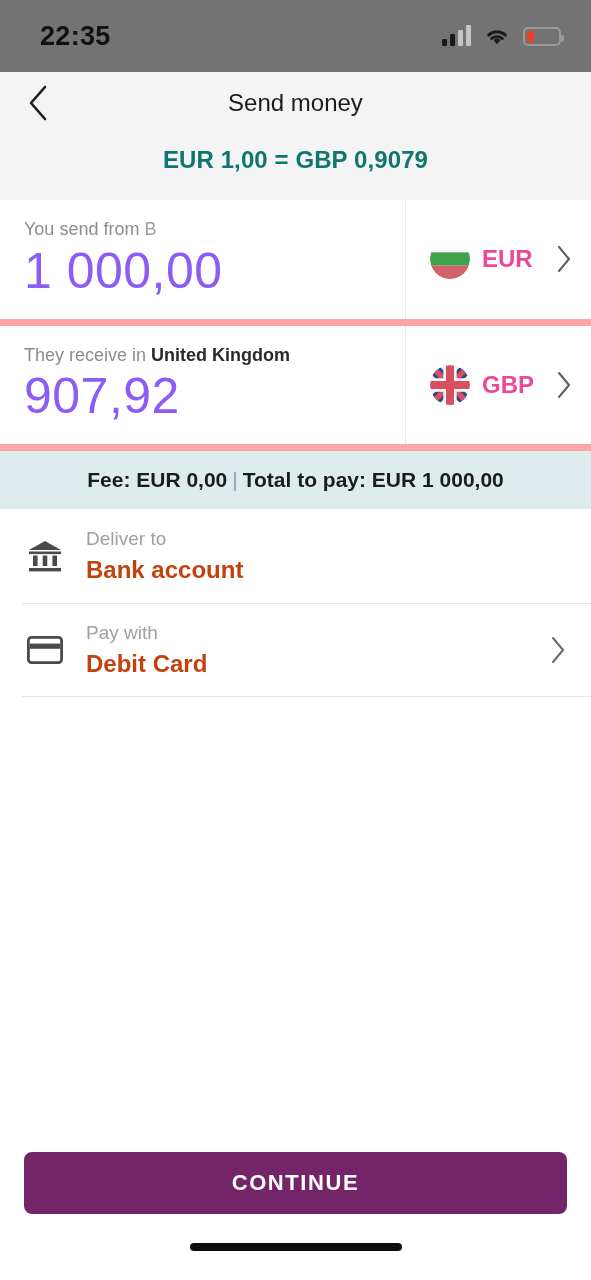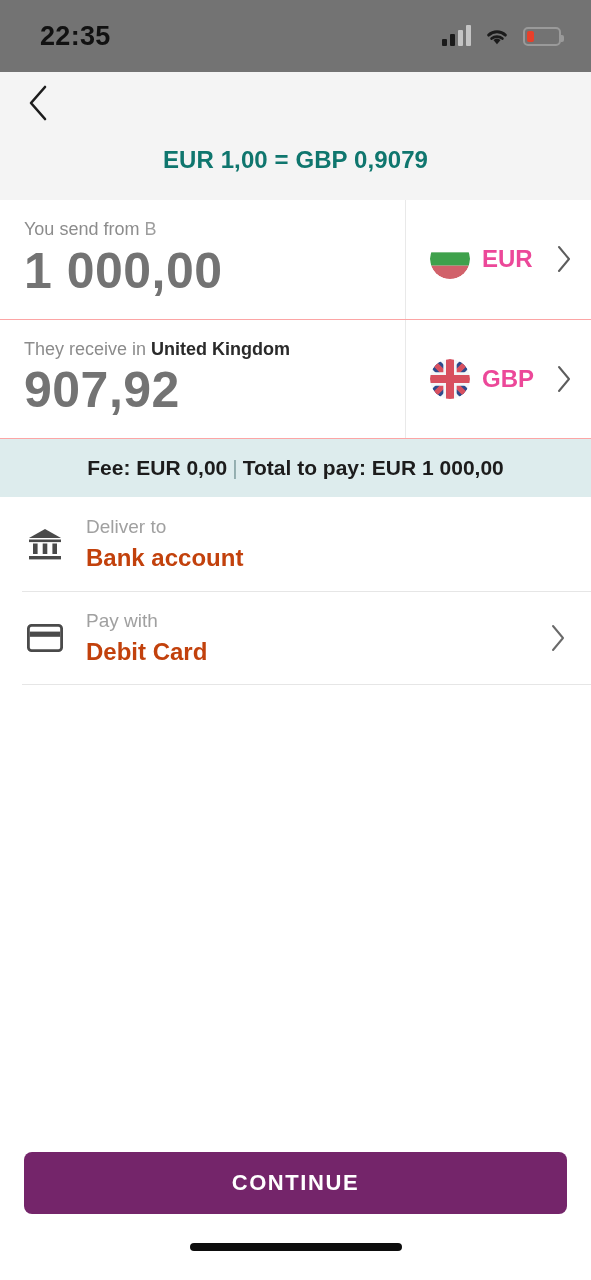--- a/index.html
+++ b/index.html
@@ -127,21 +127,21 @@
     font-weight: bold;
     color: #0f766e;
     margin-top: 12px;
     letter-spacing: 0.1px;
   }
 
   
   .amount-row {
     display: flex;
     background: #ffffff;
-    border-bottom: 1px solid #fca5a5;
+    border-bottom: 7px solid #fca5a5;
     flex: none;
   }
   .amount-left {
     flex: 1 1 auto;
     padding: 18px 16px 20px 24px;
     min-width: 0;
     box-sizing: border-box;
     border-right: 1px solid #e9e9e9;
     overflow: hidden;
   }
@@ -160,22 +160,22 @@
     display: inline-block;
     max-width: 85px;
     overflow: hidden;
     white-space: nowrap;
     vertical-align: bottom;
     color: #9e9e9e;
     font-weight: normal;
   }
   .amount-value {
     font-size: 50px;
-    color: #737373;
-    font-weight: 700;
+    color: #8b5cf6;
+    font-weight: 400;
     line-height: 1.12;
     margin-top: 2px;
     letter-spacing: 0.5px;
   }
   .amount-right {
     flex: 0 0 185px;
     display: flex;
     align-items: center;
     gap: 12px;
     padding: 0 18px 0 24px;
@@ -323,20 +323,21 @@
     </div>
   </div>
 
   <div class="header">
     <div class="nav">
       <div class="back-btn">
         <svg width="26" height="40" viewBox="0 0 26 40">
           <path d="M20 4 L6 20 L20 36" stroke="#1c1c1c" stroke-width="2.6" fill="none" stroke-linecap="round" stroke-linejoin="round"></path>
         </svg>
       </div>
+      <div class="nav-title">Send money</div>
     </div>
     <div class="rate">EUR 1,00 = GBP 0,9079</div>
   </div>
 
   <div class="amount-row">
     <div class="amount-left">
       <div class="amount-caption"><span>You send from </span><span class="caption-clip">B</span></div>
       <div class="amount-value">1 000,00</div>
     </div>
     <div class="amount-right">

